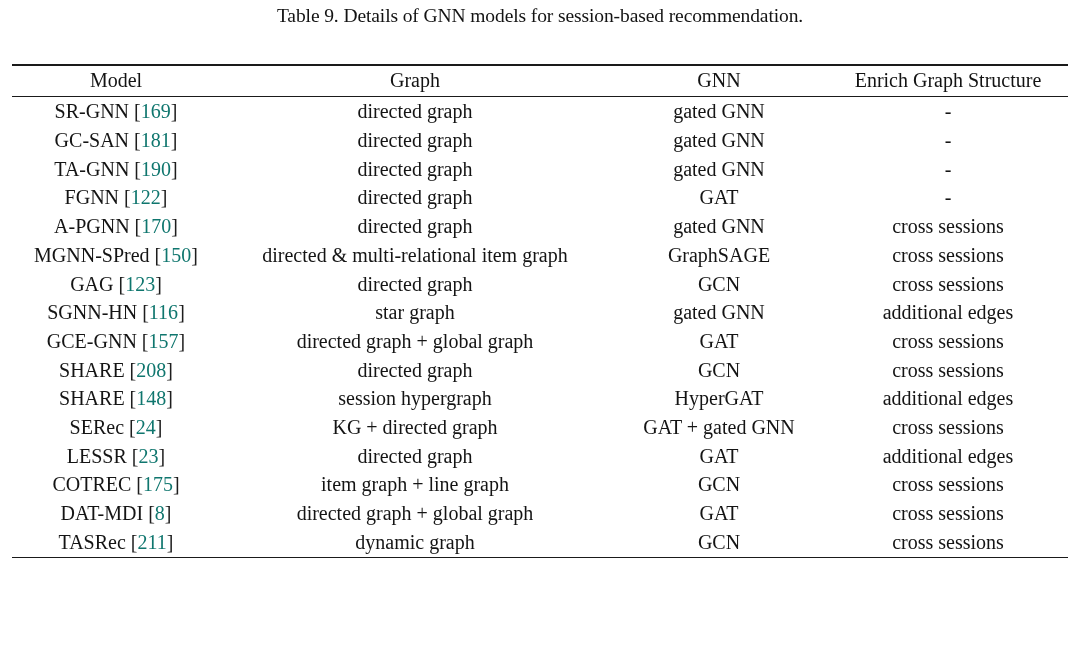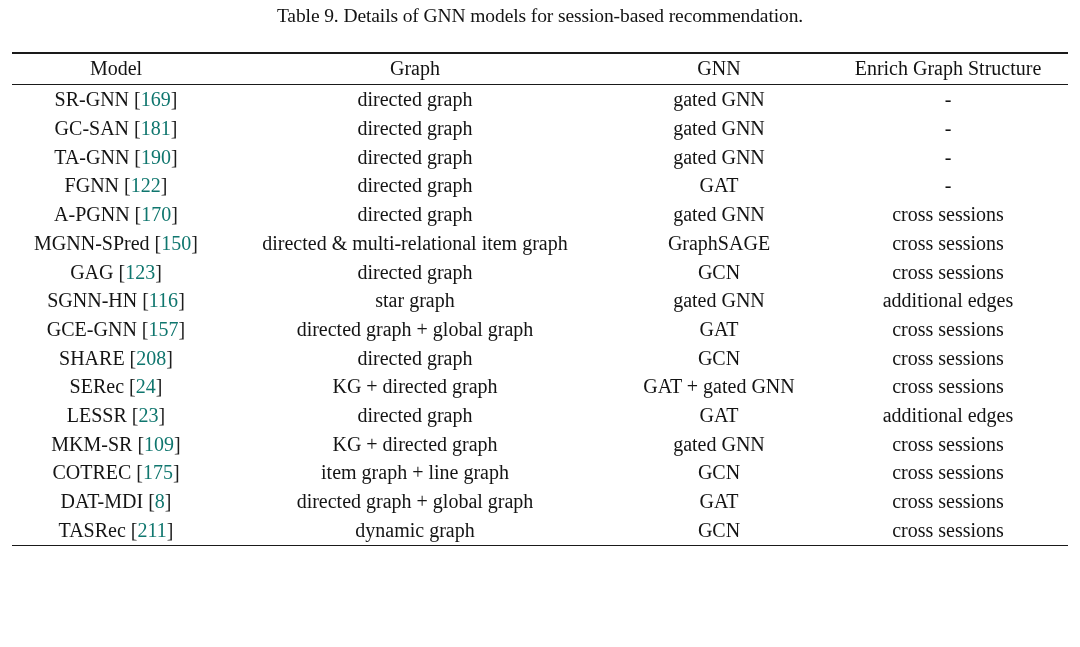--- a/index.html
+++ b/index.html
@@ -33,21 +33,21 @@
     font-size: 19.5px;
     letter-spacing: -0.1px;
     color: #131313;
     white-space: nowrap;
   }
 
   
   .table-wrap {
     position: absolute;
     left: 12px;
-    top: 52px;
+    top: 64px;
     width: 1056px;
   }
 
   .rule {
     width: 100%;
     background: #1a1a1a;
     height: 1.6px;
   }
   .rule-top      { height: 1.9px; }
   .rule-mid      { height: 1.4px; }
@@ -188,38 +188,38 @@
             <td>GAT</td>
             <td>cross sessions</td>
           </tr>
           <tr>
             <td><span>SHARE</span> <span><span class="bracket">[</span><span class="cite">208</span><span class="bracket">]</span></span></td>
             <td>directed graph</td>
             <td>GCN</td>
             <td>cross sessions</td>
           </tr>
           <tr>
+            <td><span>SHARE</span> <span><span class="bracket">[</span><span class="cite">148</span><span class="bracket">]</span></span></td>
+            <td>session hypergraph</td>
+            <td>HyperGAT</td>
+            <td>additional edges</td>
+          </tr>
+          <tr>
             <td><span>SERec</span> <span><span class="bracket">[</span><span class="cite">24</span><span class="bracket">]</span></span></td>
             <td>KG + directed graph</td>
             <td>GAT + gated GNN</td>
             <td>cross sessions</td>
           </tr>
           <tr>
             <td><span>LESSR</span> <span><span class="bracket">[</span><span class="cite">23</span><span class="bracket">]</span></span></td>
             <td>directed graph</td>
             <td>GAT</td>
             <td>additional edges</td>
           </tr>
           <tr>
-            <td><span>MKM-SR</span> <span><span class="bracket">[</span><span class="cite">109</span><span class="bracket">]</span></span></td>
-            <td>KG + directed graph</td>
-            <td>gated GNN</td>
-            <td>cross sessions</td>
-          </tr>
-          <tr>
             <td><span>COTREC</span> <span><span class="bracket">[</span><span class="cite">175</span><span class="bracket">]</span></span></td>
             <td>item graph + line graph</td>
             <td>GCN</td>
             <td>cross sessions</td>
           </tr>
           <tr>
             <td><span>DAT-MDI</span> <span><span class="bracket">[</span><span class="cite">8</span><span class="bracket">]</span></span></td>
             <td>directed graph + global graph</td>
             <td>GAT</td>
             <td>cross sessions</td>

